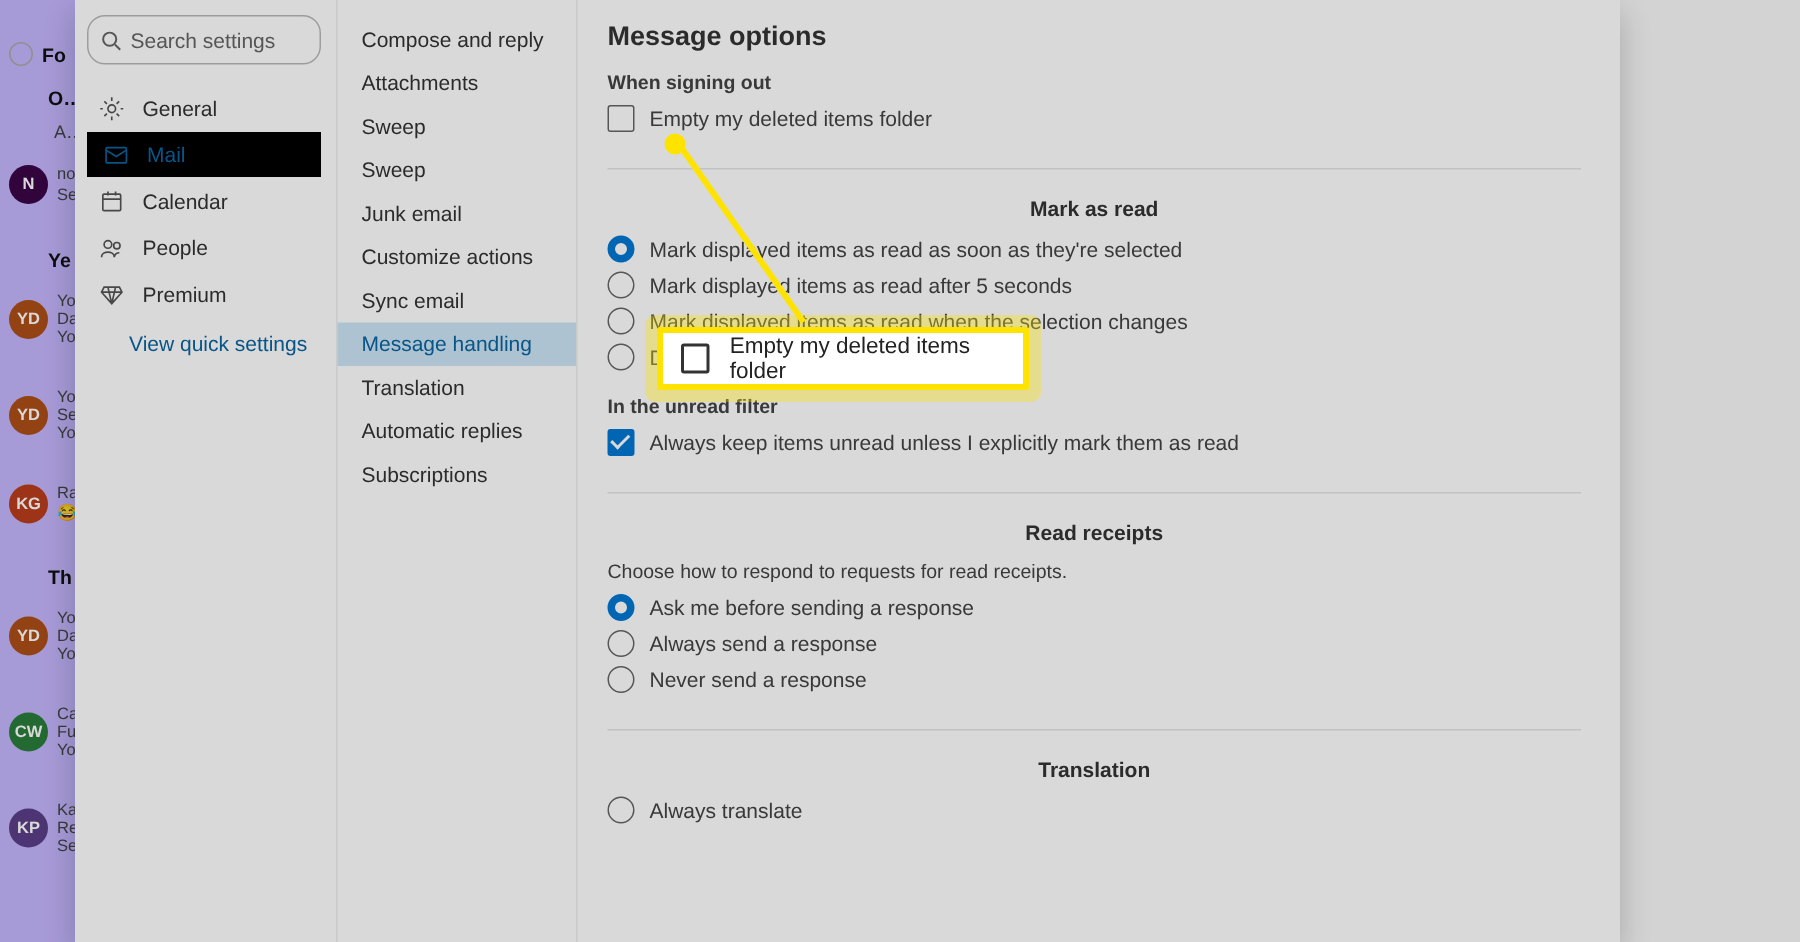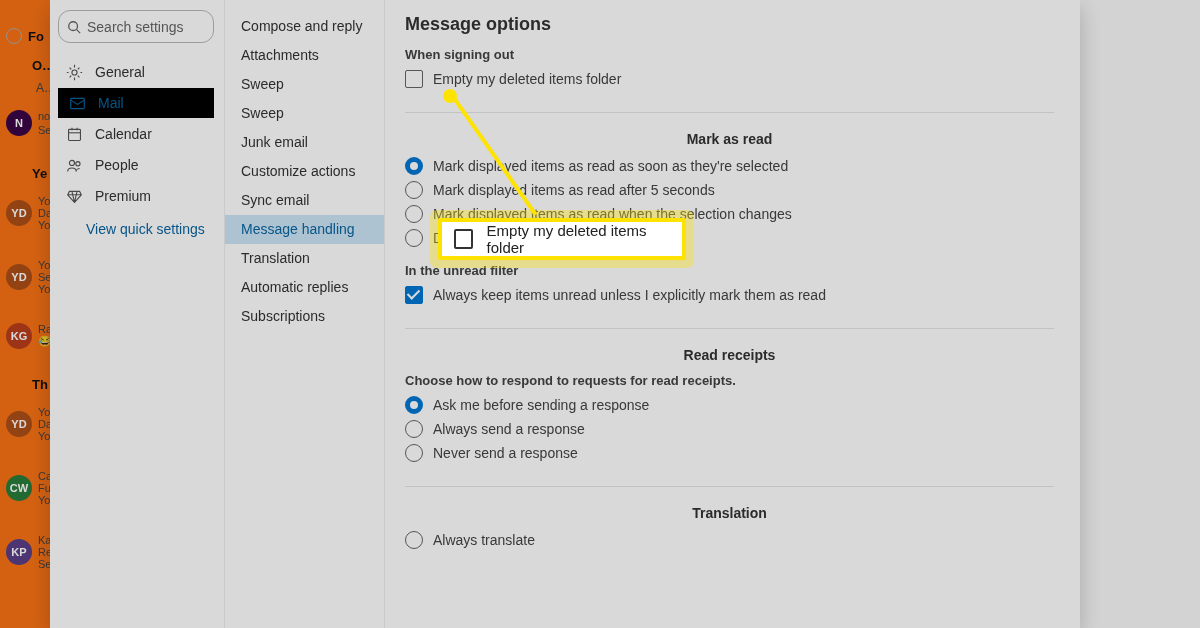--- a/index.html
+++ b/index.html
@@ -12,21 +12,21 @@
     height: 628px;
     overflow: hidden;
     position: relative;
   }
   
   .bg-list {
     position: absolute;
     left: 0; top: 0;
     width: 50px;
     height: 628px;
-    background: #f97316;
+    background: #c4b5fd;
     padding-top: 22px;
     overflow: hidden;
   }
   .bg-list .row {
     display: flex;
     align-items: center;
     padding: 6px 4px 8px 6px;
     font-size: 12px;
     color: #555;
     white-space: nowrap;
@@ -374,21 +374,21 @@
       </label>
       <div class="sec-label" style="margin-top:16px">In the unread filter</div>
       <label class="opt">
         <span class="chk checked"></span>
         <span>Always keep items unread unless I explicitly mark them as read</span>
       </label>
     </div>
 
     <div class="section">
       <div class="sec-sub">Read receipts</div>
-      <div class="sec-label" style="font-weight:700">Choose how to respond to requests for read receipts.</div>
+      <div class="sec-label" style="font-weight:400">Choose how to respond to requests for read receipts.</div>
       <label class="opt">
         <span class="rad sel"></span>
         <span>Ask me before sending a response</span>
       </label>
       <label class="opt">
         <span class="rad"></span>
         <span>Always send a response</span>
       </label>
       <label class="opt">
         <span class="rad"></span>

